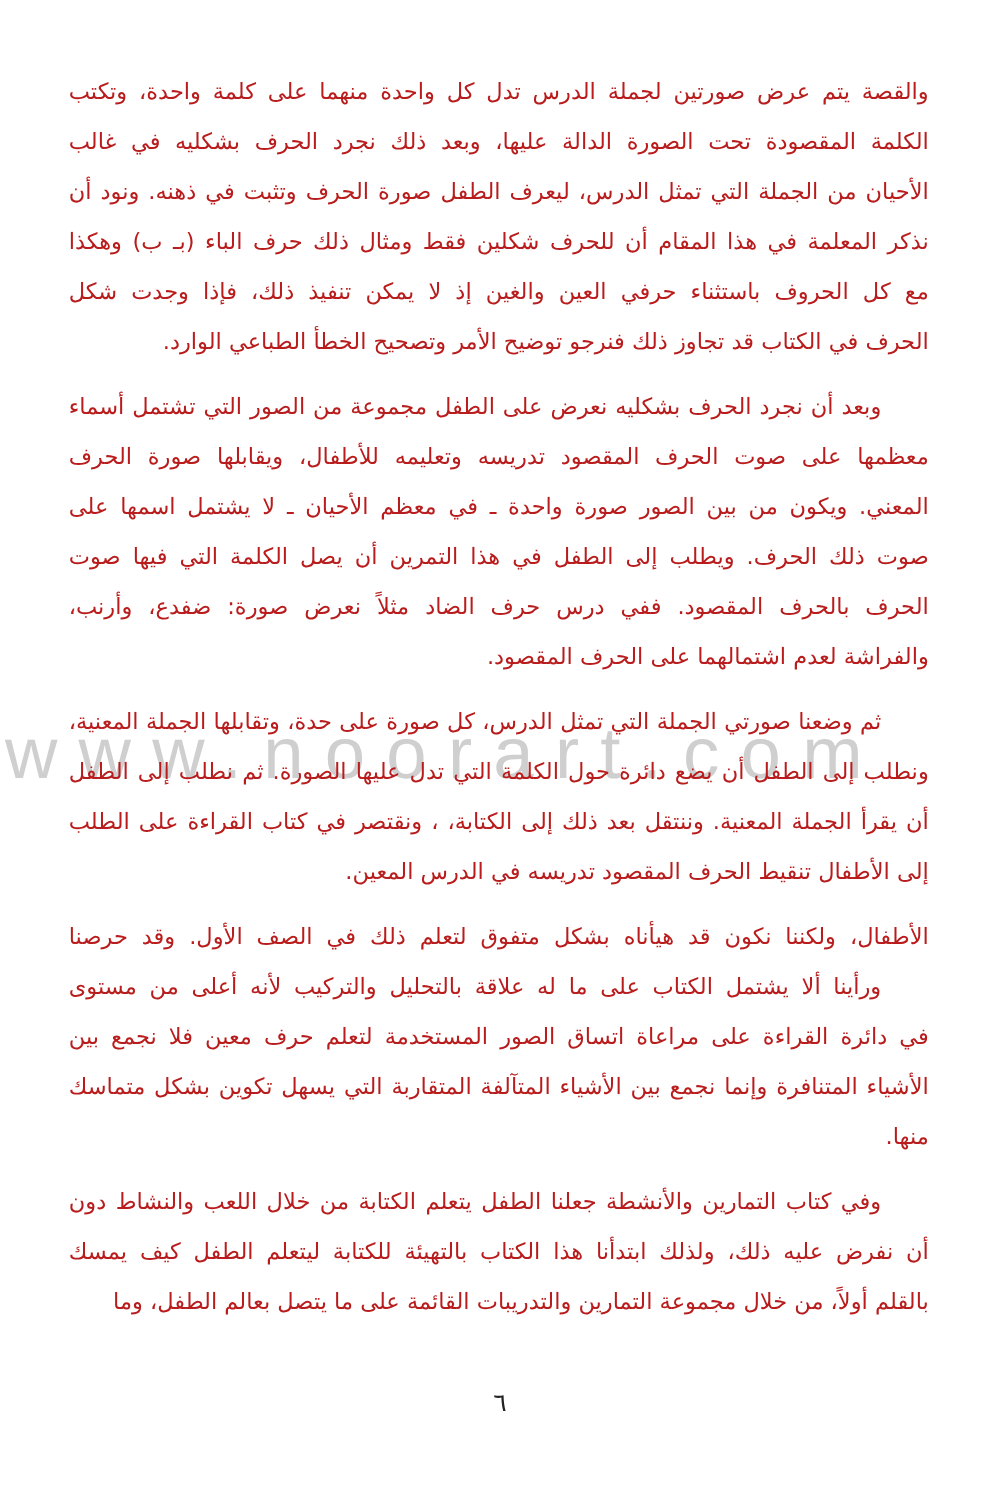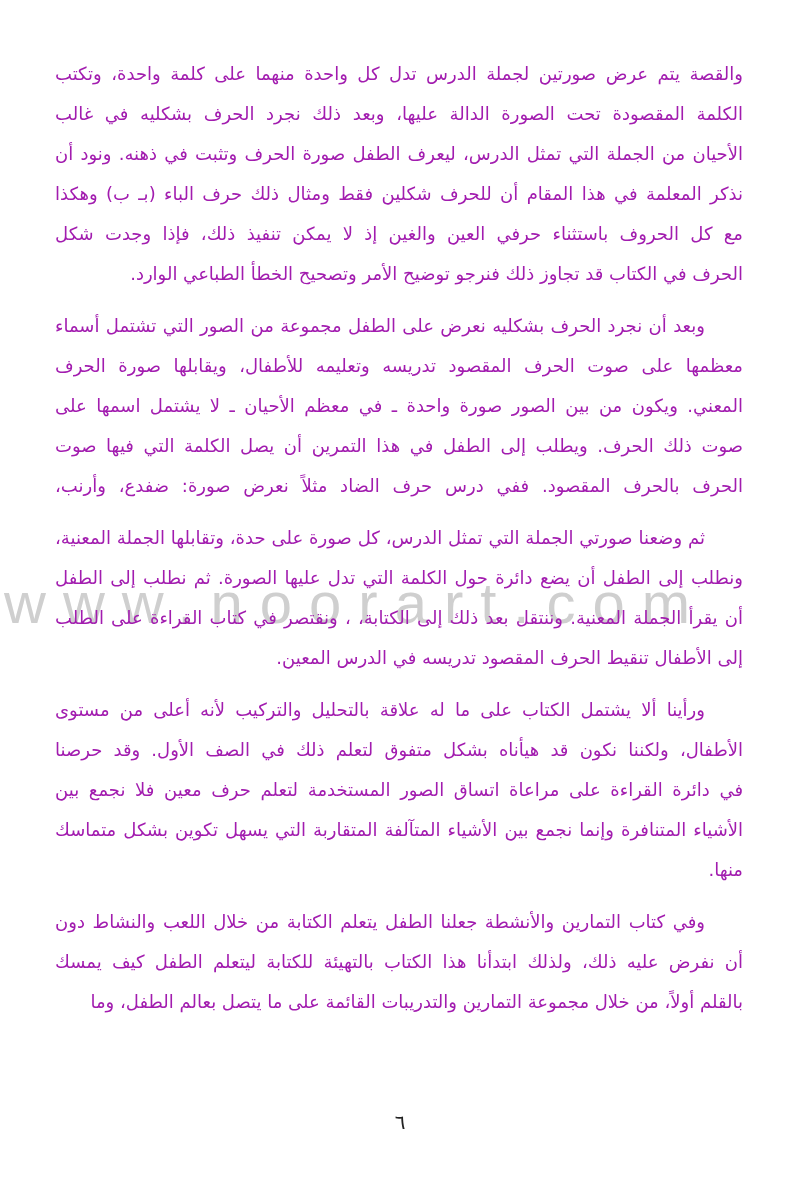--- a/index.html
+++ b/index.html
@@ -31,21 +31,21 @@
     overflow: hidden;
     direction: ltr;
     text-align: left;
     user-select: none;
   }
   .text-block {
     position: relative;
     z-index: 1;
     direction: rtl;
     padding: 54px 57px 0 55px;
-    color: #a21caf;
+    color: #b91c1c;
   }
   .paragraph {
     margin: 0 0 12px 0;
   }
   .line {
     font-size: 18px;
     line-height: 40px;
     height: 40px;
     text-align: justify;
     text-align-last: justify;
@@ -85,30 +85,31 @@
         <div class="line">نذكر المعلمة في هذا المقام أن للحرف شكلين فقط ومثال ذلك حرف الباء (بـ ب) وهكذا</div>
         <div class="line">مع كل الحروف باستثناء حرفي العين والغين إذ لا يمكن تنفيذ ذلك، فإذا وجدت شكل</div>
         <div class="line last">الحرف في الكتاب قد تجاوز ذلك فنرجو توضيح الأمر وتصحيح الخطأ الطباعي الوارد.</div>
       </div>
       <div class="paragraph">
         <div class="line indent">وبعد أن نجرد الحرف بشكليه نعرض على الطفل مجموعة من الصور التي تشتمل أسماء</div>
         <div class="line">معظمها على صوت الحرف المقصود تدريسه وتعليمه للأطفال، ويقابلها صورة الحرف</div>
         <div class="line">المعني. ويكون من بين الصور صورة واحدة ـ في معظم الأحيان ـ لا يشتمل اسمها على</div>
         <div class="line">صوت ذلك الحرف. ويطلب إلى الطفل في هذا التمرين أن يصل الكلمة التي فيها صوت</div>
         <div class="line">الحرف بالحرف المقصود. ففي درس حرف الضاد مثلاً نعرض صورة: ضفدع، وأرنب،</div>
+        <div class="line last">والفراشة لعدم اشتمالهما على الحرف المقصود.</div>
       </div>
       <div class="paragraph">
         <div class="line indent">ثم وضعنا صورتي الجملة التي تمثل الدرس، كل صورة على حدة، وتقابلها الجملة المعنية،</div>
         <div class="line">ونطلب إلى الطفل أن يضع دائرة حول الكلمة التي تدل عليها الصورة. ثم نطلب إلى الطفل</div>
         <div class="line">أن يقرأ الجملة المعنية. وننتقل بعد ذلك إلى الكتابة، ، ونقتصر في كتاب القراءة على الطلب</div>
         <div class="line last">إلى الأطفال تنقيط الحرف المقصود تدريسه في الدرس المعين.</div>
       </div>
       <div class="paragraph">
+        <div class="line">الأطفال، ولكننا نكون قد هيأناه بشكل متفوق لتعلم ذلك في الصف الأول. وقد حرصنا</div>
         <div class="line indent">ورأينا ألا يشتمل الكتاب على ما له علاقة بالتحليل والتركيب لأنه أعلى من مستوى</div>
-        <div class="line">الأطفال، ولكننا نكون قد هيأناه بشكل متفوق لتعلم ذلك في الصف الأول. وقد حرصنا</div>
         <div class="line">في دائرة القراءة على مراعاة اتساق الصور المستخدمة لتعلم حرف معين فلا نجمع بين</div>
         <div class="line">الأشياء المتنافرة وإنما نجمع بين الأشياء المتآلفة المتقاربة التي يسهل تكوين بشكل متماسك</div>
         <div class="line last">منها.</div>
       </div>
       <div class="paragraph">
         <div class="line indent">وفي كتاب التمارين والأنشطة جعلنا الطفل يتعلم الكتابة من خلال اللعب والنشاط دون</div>
         <div class="line">أن نفرض عليه ذلك، ولذلك ابتدأنا هذا الكتاب بالتهيئة للكتابة ليتعلم الطفل كيف يمسك</div>
         <div class="line last">بالقلم أولاً، من خلال مجموعة التمارين والتدريبات القائمة على ما يتصل بعالم الطفل، وما</div>
       </div>
     </div>

